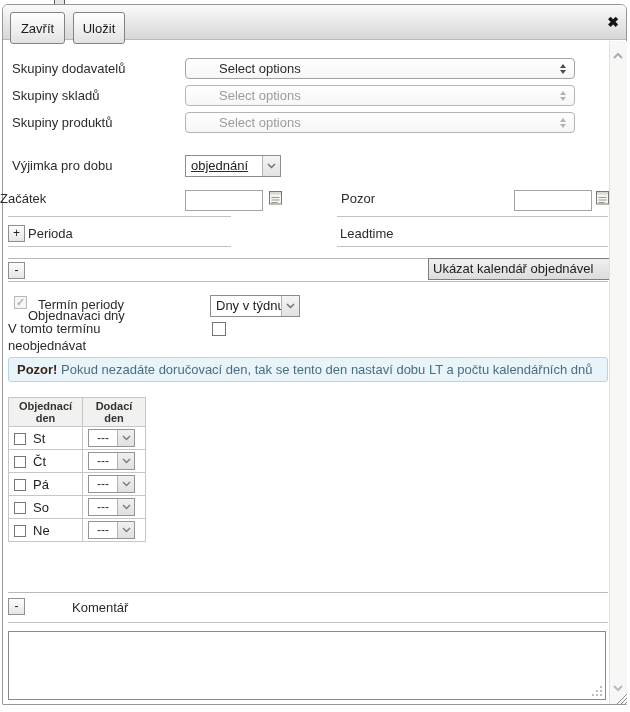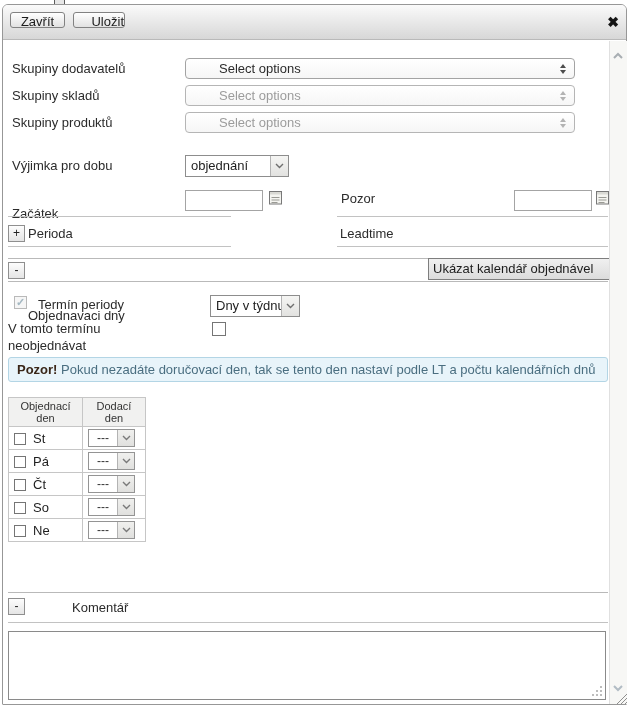--- a/index.html
+++ b/index.html
@@ -8,25 +8,25 @@
     background:#ffffff;
     font-family:"Liberation Sans", sans-serif;
     font-size:13px;color:#2b2b2b;
   }
   
   .frag{position:absolute;left:54px;top:-2px;width:9px;height:6px;border:1px solid #5a5a5a;background:#e6e6e6;}
   .dialog{position:absolute;left:2px;top:4px;width:625px;height:701px;box-sizing:border-box;
     border:1px solid #979797;border-radius:6px 6px 1px 1px;background:#ffffff;}
   .titlebar{position:absolute;left:3px;top:5px;width:623px;height:35px;box-sizing:border-box;
     background:linear-gradient(#fafafa,#d7d7d7);border-bottom:1px solid #b9b9b9;border-radius:5px 5px 0 0;}
-  .tbbtn{position:absolute;top:12px;height:16px;box-sizing:border-box;
+  .tbbtn{position:absolute;top:12px;height:32px;box-sizing:border-box;
     background:linear-gradient(#ffffff,#e2e2e2);border:1px solid #828282;border-radius:3px;
     font-family:inherit;font-size:13px;color:#1c1c1c;text-align:center;line-height:17px;padding:0;}
   .btn-zavrit{left:10px;width:55px;}
-  .btn-ulozit{left:73px;width:52px;text-align:right;}
+  .btn-ulozit{left:73px;width:52px;}
   .close-x{position:absolute;left:604px;top:13px;width:18px;height:18px;
     font-size:14px;font-weight:bold;color:#141414;text-align:center;line-height:18px;cursor:pointer;}
   
   .lbl{position:absolute;white-space:nowrap;color:#2b2b2b;}
   .line{position:absolute;height:1px;background:#c2c2c2;}
   .togglebox{position:absolute;width:15px;height:15px;box-sizing:content-box;
     border:1px solid #8f8f8f;background:linear-gradient(#fdfdfd,#e5e5e5);
     font-size:12px;line-height:14px;text-align:center;color:#222;}
   
   .msel{position:absolute;left:185px;width:361px;height:19px;border:1px solid #a3a3a3;border-radius:4px;
@@ -58,21 +58,21 @@
     font-family:inherit;font-size:13px;color:#1c1c1c;line-height:20px;padding:0 4px;
     white-space:nowrap;overflow:hidden;text-align:left;}
   
   .infobox{position:absolute;left:8px;top:357px;width:600px;height:25px;box-sizing:border-box;
     background:#e8f4fa;border:1px solid #b3d5e5;border-radius:3px;
     line-height:23px;padding:0 8px;white-space:nowrap;overflow:hidden;
     color:#4a6e80;font-size:13px;}
   .infobox b{color:#3a2618;}
   
   table.days{position:absolute;left:8px;top:397px;border-collapse:collapse;table-layout:fixed;}
-  table.days th{width:73px;border:1px solid #c6c6c6;background:#f1f1f0;font-size:11px;font-weight:normal;
+  table.days th{width:73px;border:1px solid #c6c6c6;background:#f1f1f0;font-size:11px;font-weight:bold;
     color:#333;text-align:center;line-height:12px;padding:2px 0;height:22px;}
   table.days th.c2{width:62px;}
   table.days td{border:1px solid #c6c6c6;height:22px;padding:0;background:#fff;vertical-align:middle;}
   table.days td.day{padding-left:5px;}
   .rowcb{display:inline-block;width:12px;height:12px;box-sizing:border-box;border:1px solid #757575;
     background:#fff;vertical-align:middle;margin-right:7px;}
   .dayname{font-size:13px;color:#1e1e1e;vertical-align:middle;}
   .dsel{margin-left:5px;width:47px;height:18px;box-sizing:border-box;border:1px solid #949494;background:#fff;display:flex;}
   .dsel .txt{flex:1;font-size:12px;color:#333;text-align:center;line-height:16px;}
   .dsel .arr{width:16px;background:linear-gradient(#f0f0ee,#e0e0de);border-left:1px solid #b3b3b3;
@@ -121,30 +121,30 @@
 <div class="lbl" style="left:12px;top:115px;">Skupiny produktů</div>
 <div class="msel disabled" style="top:112px;">
   <span class="txt">Select options</span>
   <span class="ud">
       <span class="tri-up"></span>
       <span class="tri-down"></span>
     </span>
 </div>
 
 <div class="lbl" style="left:12px;top:158px;text-align:right;">Výjimka pro dobu</div>
-<div class="nsel" style="left:185px;top:155px;width:104px;height:22px;">
+<div class="nsel" style="left:185px;top:155px;width:96px;height:22px;text-decoration:underline;">
   <span class="txt">objednání</span>
   <span class="arr">
     <svg width="9" height="6">
         <path d="M1 1 L4.5 4.5 L8 1" stroke="#6f6f6f" fill="none" stroke-width="1.4"></path>
       </svg>
   </span>
 </div>
 
-<div class="lbl" style="left:12px;top:191px;margin-top:15px;">Začátek</div>
+<div class="lbl" style="left:0;top:191px;">Začátek</div>
 <input class="dateinput" style="left: 185px; top: 190px;" value="">
 <span class="calicon" style="left:269px;top:190px;">
   <svg width="13" height="15">
       <rect x="0.5" y="1.5" width="12" height="12.5" fill="#f4f4f0" stroke="#787878"></rect>
       <rect x="1" y="2" width="11" height="2.5" fill="#d9d9d4"></rect>
       <line x1="2.5" y1="7.5" x2="10.5" y2="7.5" stroke="#9a9a94" stroke-width="1"></line>
       <line x1="2.5" y1="10" x2="10.5" y2="10" stroke="#9a9a94" stroke-width="1"></line>
       <line x1="2.5" y1="12.5" x2="8.5" y2="12.5" stroke="#9a9a94" stroke-width="1"></line>
     </svg>
 </span>
@@ -183,21 +183,21 @@
         <path d="M1 1 L4.5 4.5 L8 1" stroke="#6f6f6f" fill="none" stroke-width="1.4"></path>
       </svg>
   </span>
 </div>
 
 <div class="lbl" style="left:8px;top:321px;">V tomto termínu</div>
 <div class="lbl" style="left:8px;top:338px;">neobjednávat</div>
 <div class="cb" style="left:212px;top:322px;width:14px;height:14px;"></div>
 
 <div class="infobox">
-  <b>Pozor!</b><span> Pokud nezadáte doručovací den, tak se tento den nastaví podle LT a počtu kalendářních dnů</span>
+  <b>Pozor!</b><span> Pokud nezadáte doručovací den, tak se tento den nastaví dobu LT a počtu kalendářních dnů</span>
 </div>
 
 <table class="days">
   <thead>
     <tr>
       <th><span>Objednací</span><br><span>den</span></th>
       <th class="c2"><span>Dodací</span><br><span>den</span></th>
     </tr>
   </thead>
   <tbody>
@@ -208,34 +208,34 @@
             <span class="txt">---</span>
             <span class="arr">
               <svg width="9" height="6">
                 <path d="M1 1 L4.5 4.5 L8 1" stroke="#7a7a7a" fill="none" stroke-width="1.4"></path>
               </svg>
             </span>
           </span>
         </td>
     </tr>
     <tr>
+      <td class="day"><span class="rowcb"></span><span class="dayname">Čt</span></td>
+      <td>
+          <span class="dsel">
+            <span class="txt">---</span>
+            <span class="arr">
+              <svg width="9" height="6">
+                <path d="M1 1 L4.5 4.5 L8 1" stroke="#7a7a7a" fill="none" stroke-width="1.4"></path>
+              </svg>
+            </span>
+          </span>
+        </td>
+    </tr>
+    <tr>
       <td class="day"><span class="rowcb"></span><span class="dayname">Pá</span></td>
-      <td>
-          <span class="dsel">
-            <span class="txt">---</span>
-            <span class="arr">
-              <svg width="9" height="6">
-                <path d="M1 1 L4.5 4.5 L8 1" stroke="#7a7a7a" fill="none" stroke-width="1.4"></path>
-              </svg>
-            </span>
-          </span>
-        </td>
-    </tr>
-    <tr>
-      <td class="day"><span class="rowcb"></span><span class="dayname">Čt</span></td>
       <td>
           <span class="dsel">
             <span class="txt">---</span>
             <span class="arr">
               <svg width="9" height="6">
                 <path d="M1 1 L4.5 4.5 L8 1" stroke="#7a7a7a" fill="none" stroke-width="1.4"></path>
               </svg>
             </span>
           </span>
         </td>

